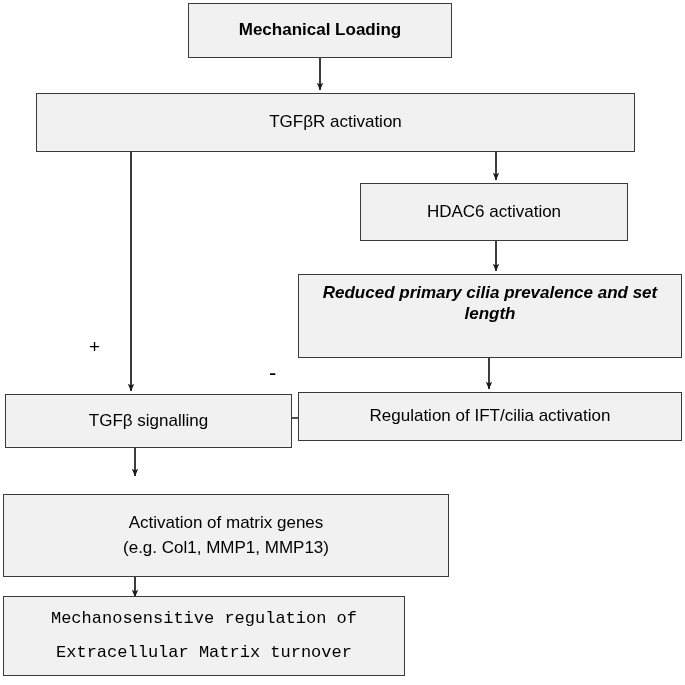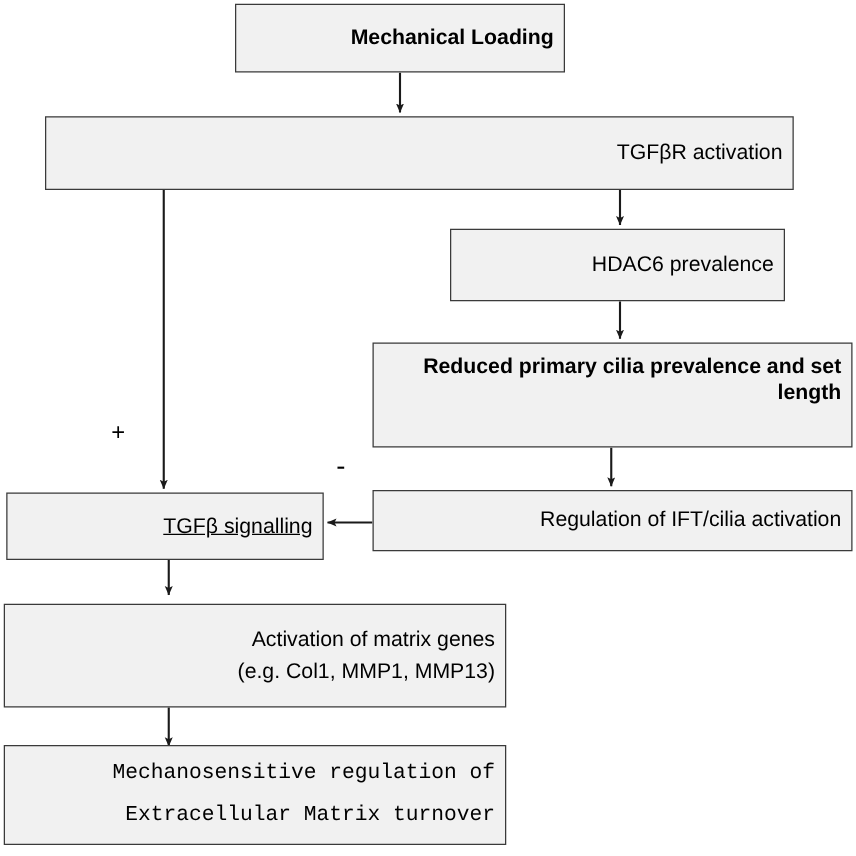--- a/index.html
+++ b/index.html
@@ -18,21 +18,21 @@
     overflow: hidden;
   }
   .node {
     position: absolute;
     box-sizing: border-box;
     background: #f1f1f1;
     border: 1.6px solid #3a3a3a;
     display: flex;
     align-items: center;
     justify-content: center;
-    text-align: right;
+    text-align: center;
     color: #000000;
     font-size: 17px;
     line-height: 1.22;
     padding: 4px 8px;
   }
   .node .txt {
     display: block;
     width: 100%;
     white-space: pre-line;
   }
@@ -40,26 +40,26 @@
     font-weight: bold;
   }
   .node.top-align .txt {
     align-self: flex-start;
   }
   
   #node-mechanical-loading { left: 188px; top: 3px;   width: 264px; height: 55px; }
   #node-tgfbr-activation   { left: 12px;  top: 93px;  width: 599px; height: 59px; margin-left: 24px; }
   #node-hdac6-activation   { left: 360px; top: 183px; width: 268px; height: 58px; }
   #node-reduced-cilia      { left: 298px; top: 274px; width: 384px; height: 84px; }
-  #node-tgfb-signalling    { left: 5px;   top: 394px; width: 254px; height: 54px; text-decoration: underline; }
+  #node-tgfb-signalling    { left: 5px;   top: 394px; width: 287px; height: 54px; }
   #node-ift-signalling     { left: 298px; top: 392px; width: 384px; height: 49px; }
-  #node-matrix-genes       { left: 3px;   top: 483px; width: 402px; height: 83px; }
+  #node-matrix-genes       { left: 3px;   top: 494px; width: 446px; height: 83px; }
   #node-ecm-turnover       { left: 3px;   top: 596px; width: 402px; height: 80px; font-family: Liberation Mono, monospace; }
 
-  #node-reduced-cilia .txt { padding-top: 4px; }
+  #node-reduced-cilia .txt { padding-top: 4px; font-style: italic; }
   #node-ecm-turnover .txt { line-height: 2.0; }
   #node-matrix-genes .txt { line-height: 1.45; }
 
   
   #connectors {
     position: absolute;
     left: 0;
     top: 0;
     width: 685px;
     height: 685px;
@@ -106,21 +106,21 @@
 
   <div class="node bold" id="node-mechanical-loading">
     <span class="txt">Mechanical Loading</span>
   </div>
 
   <div class="node" id="node-tgfbr-activation">
     <span class="txt">TGFβR activation</span>
   </div>
 
   <div class="node" id="node-hdac6-activation">
-    <span class="txt">HDAC6 prevalence</span>
+    <span class="txt">HDAC6 activation</span>
   </div>
 
   <div class="node bold top-align" id="node-reduced-cilia">
     <span class="txt">Reduced primary cilia prevalence and set
 length</span>
   </div>
 
   <div class="node" id="node-tgfb-signalling">
     <span class="txt">TGFβ signalling</span>
   </div>

